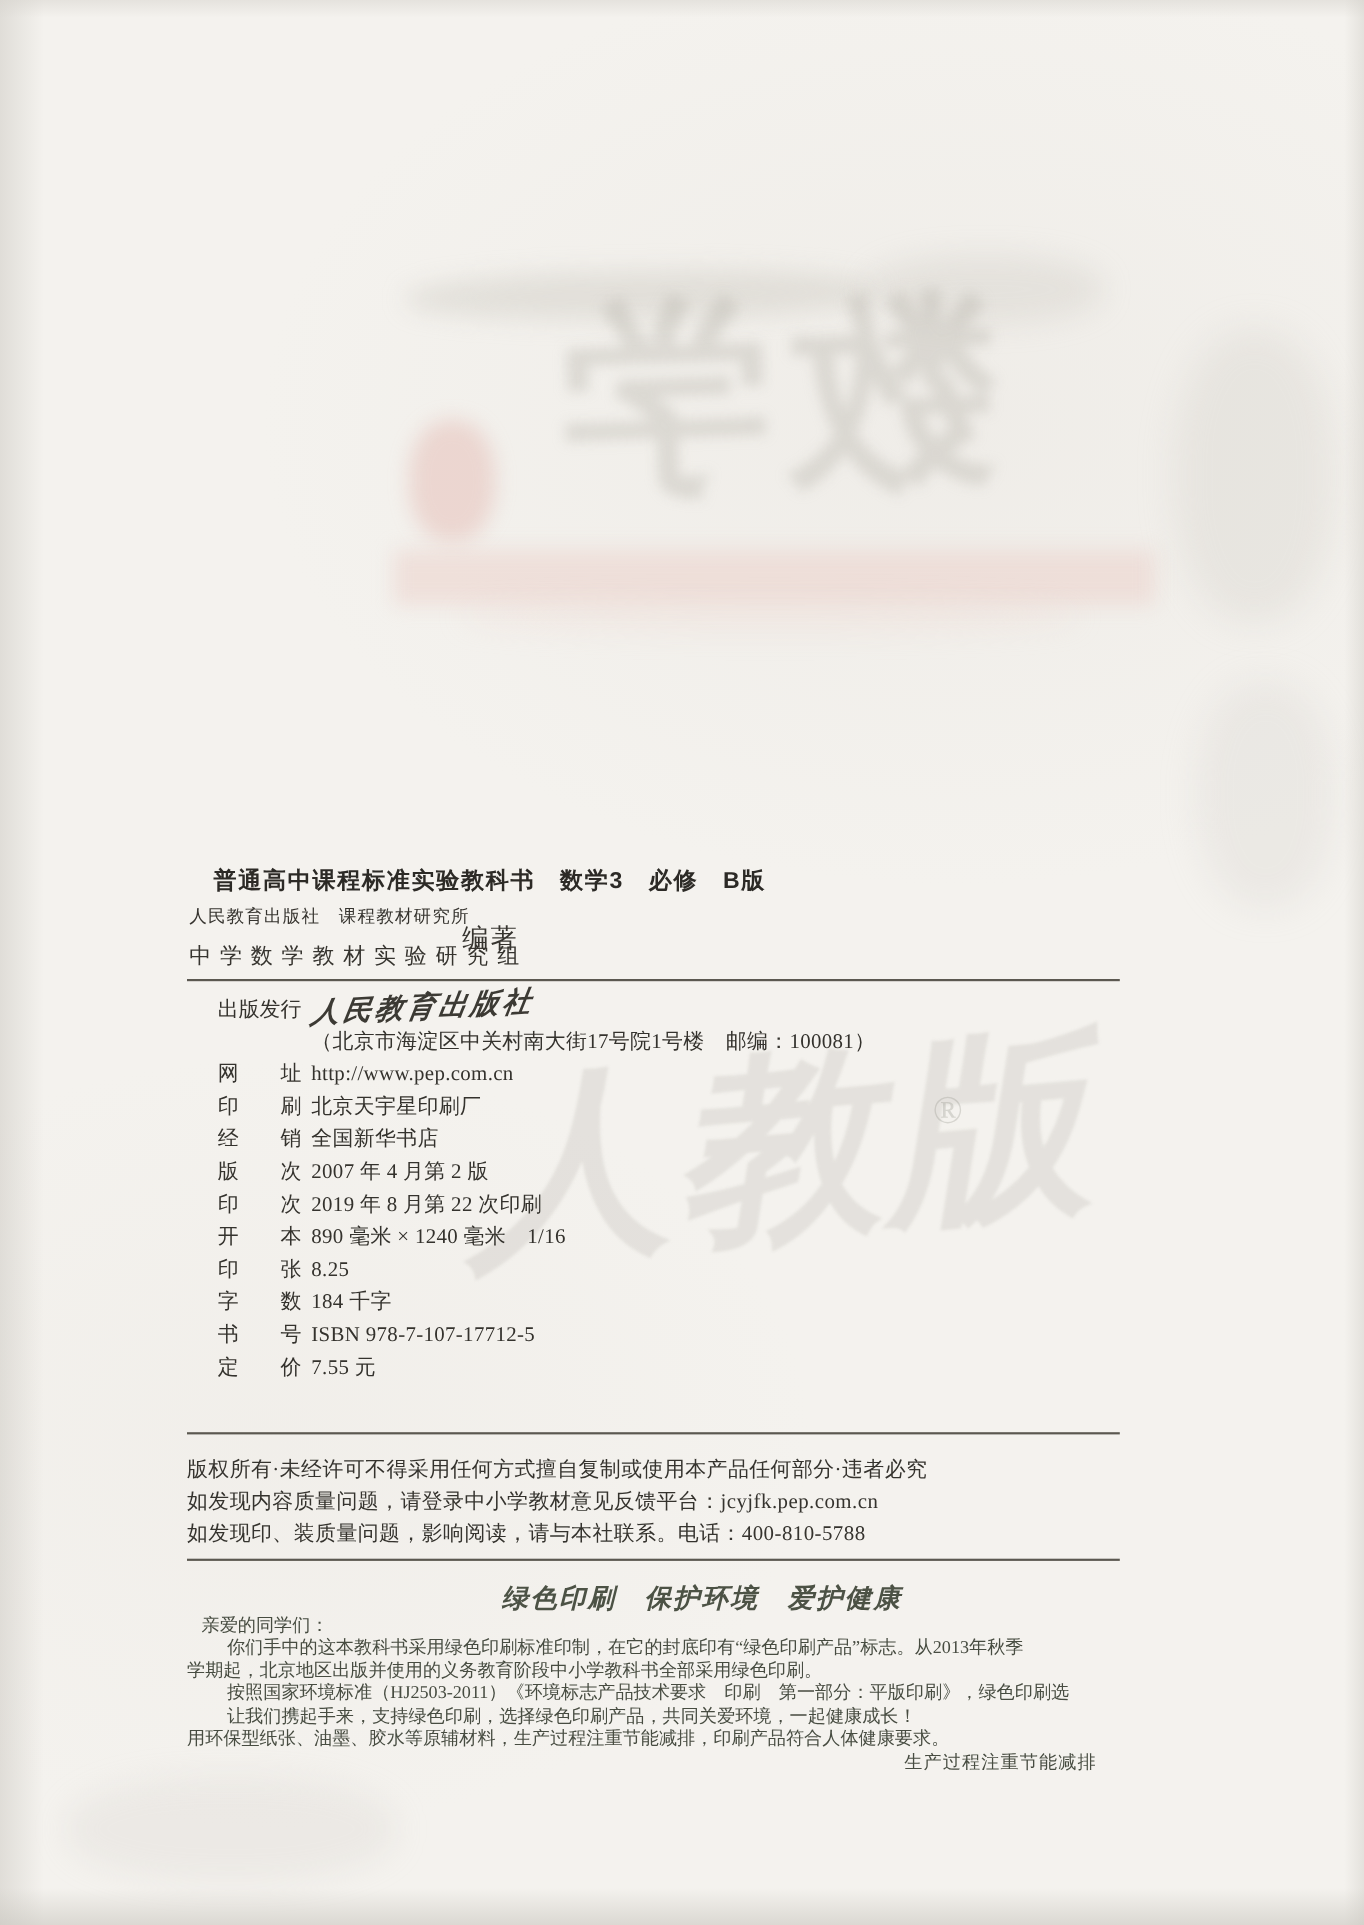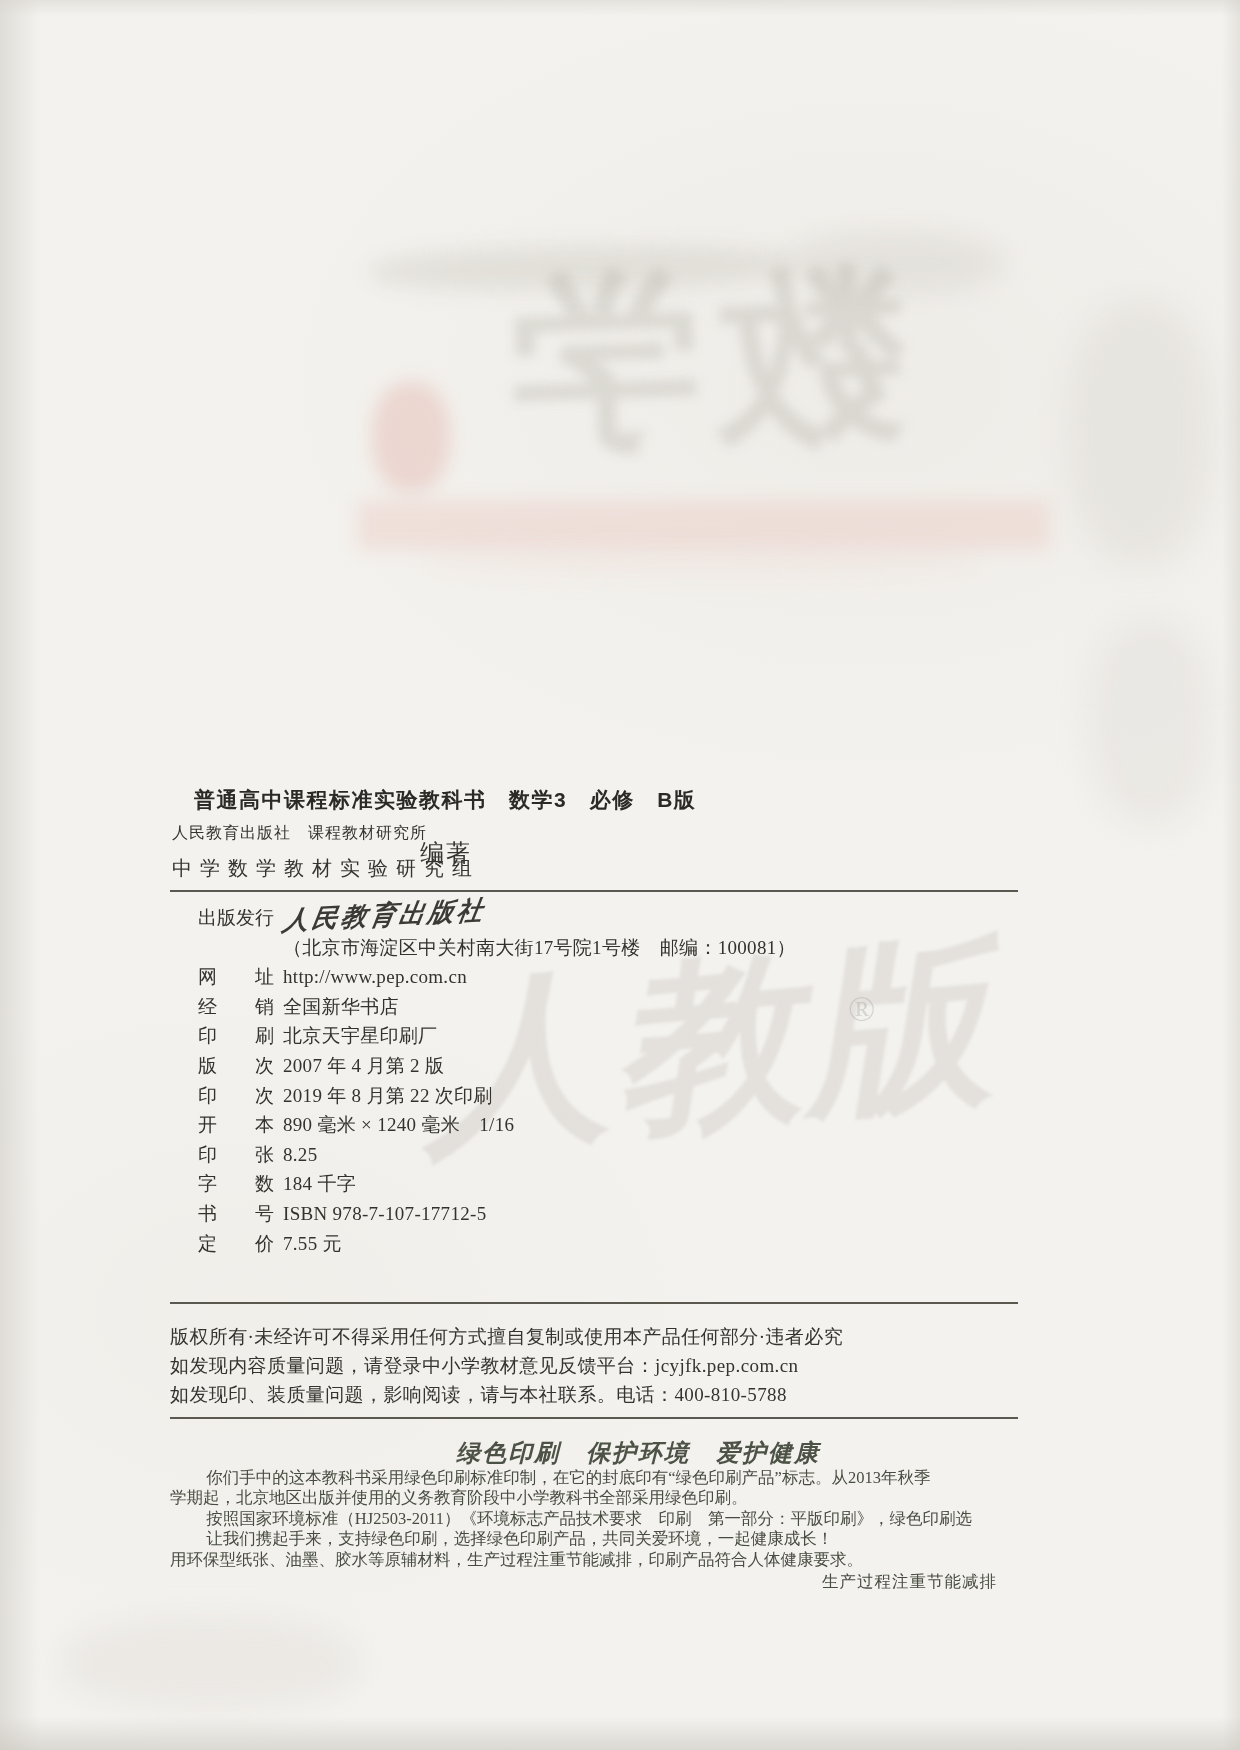--- a/index.html
+++ b/index.html
@@ -93,26 +93,26 @@
     </div>
     <div class="crow">
       <span class="lbl"></span>
       <span class="val">（北京市海淀区中关村南大街17号院1号楼　邮编：100081）</span>
     </div>
     <div class="crow">
       <span class="lbl">网址</span>
       <span class="val">http://www.pep.com.cn</span>
     </div>
     <div class="crow">
+      <span class="lbl">印刷</span>
+      <span class="val">北京天宇星印刷厂</span>
+    </div>
+    <div class="crow">
       <span class="lbl">经销</span>
       <span class="val">全国新华书店</span>
-    </div>
-    <div class="crow">
-      <span class="lbl">印刷</span>
-      <span class="val">北京天宇星印刷厂</span>
     </div>
     <div class="crow">
       <span class="lbl">版次</span>
       <span class="val">2007 年 4 月第 2 版</span>
     </div>
     <div class="crow">
       <span class="lbl">印次</span>
       <span class="val">2019 年 8 月第 22 次印刷</span>
     </div>
     <div class="crow">
@@ -140,20 +140,21 @@
 
   <div class="content-abs copyright">
     <div>版权所有·未经许可不得采用任何方式擅自复制或使用本产品任何部分·违者必究</div>
     <div>如发现内容质量问题，请登录中小学教材意见反馈平台：jcyjfk.pep.com.cn</div>
     <div>如发现印、装质量问题，影响阅读，请与本社联系。电话：400-810-5788</div>
   </div>
   <div class="rule r3"></div>
 
   <div class="content-abs green-head">绿色印刷　保护环境　爱护健康</div>
   <div class="content-abs green-par">
+    <div class="gline ind1">亲爱的同学们：</div>
     <div class="gline ind">你们手中的这本教科书采用绿色印刷标准印制，在它的封底印有“绿色印刷产品”标志。从2013年秋季</div>
     <div class="gline">学期起，北京地区出版并使用的义务教育阶段中小学教科书全部采用绿色印刷。</div>
     <div class="gline ind">按照国家环境标准（HJ2503-2011）《环境标志产品技术要求　印刷　第一部分：平版印刷》，绿色印刷选</div>
     <div class="gline ind">让我们携起手来，支持绿色印刷，选择绿色印刷产品，共同关爱环境，一起健康成长！</div>
     <div class="gline">用环保型纸张、油墨、胶水等原辅材料，生产过程注重节能减排，印刷产品符合人体健康要求。</div>
     <div class="gline green-credit">生产过程注重节能减排</div>
   </div>
 
   <div class="edge left"></div>
   <div class="edge top"></div>

